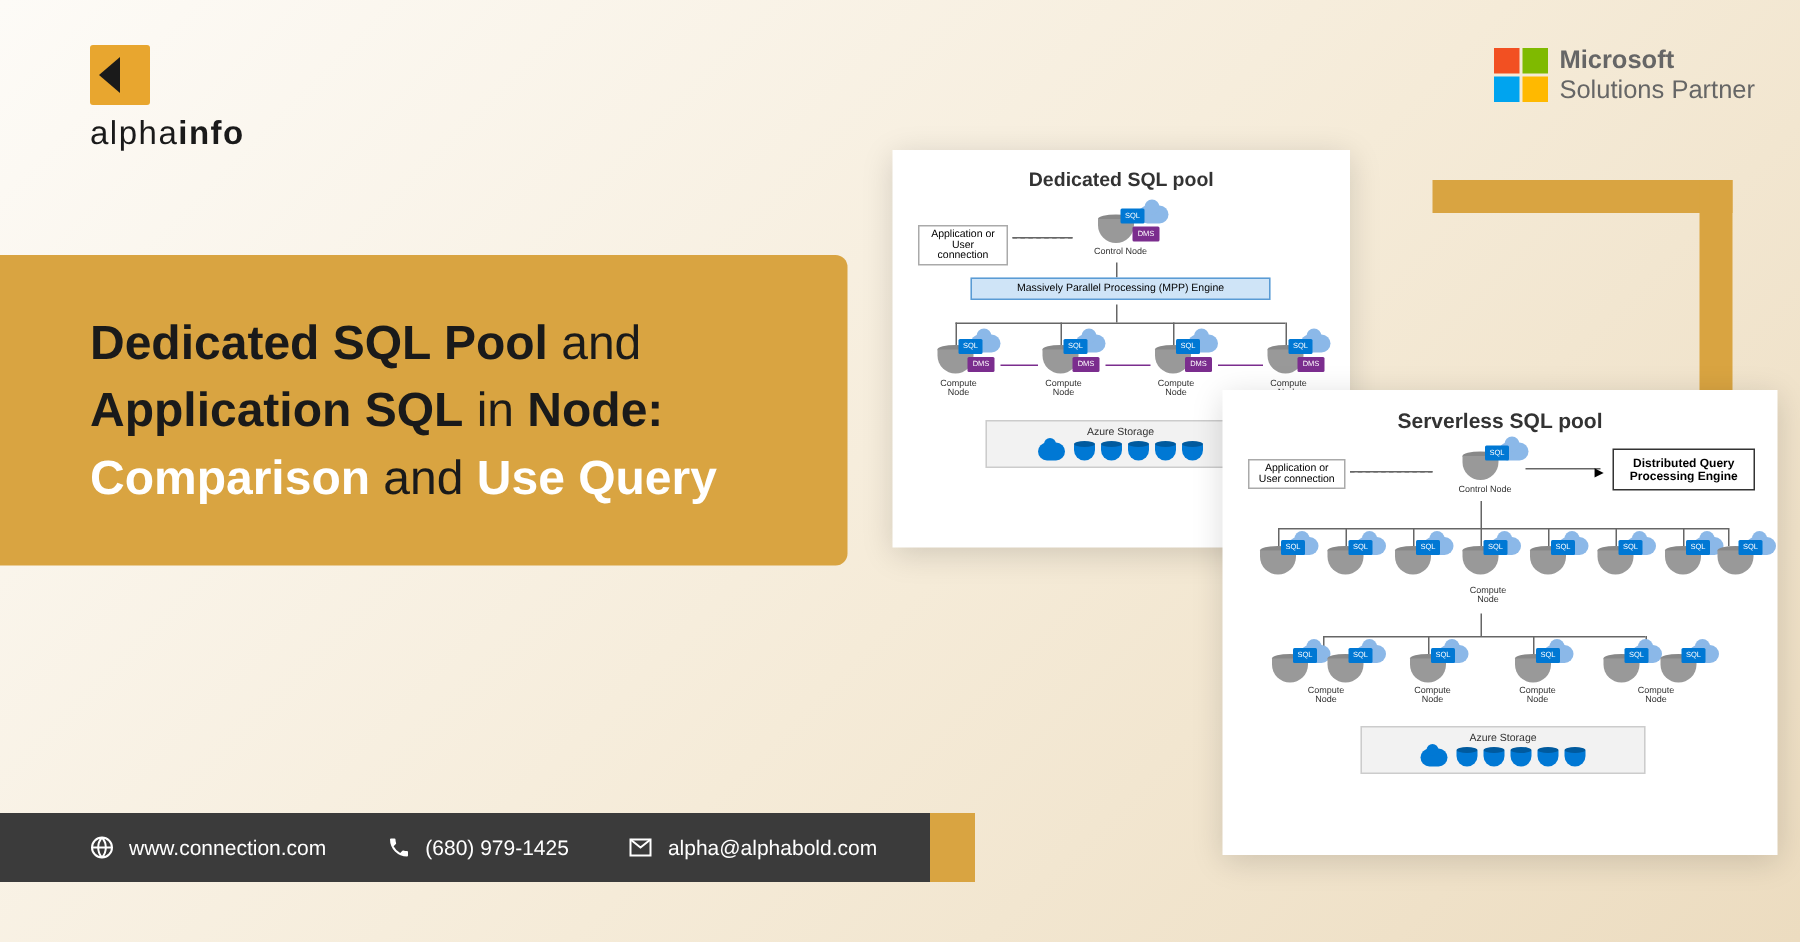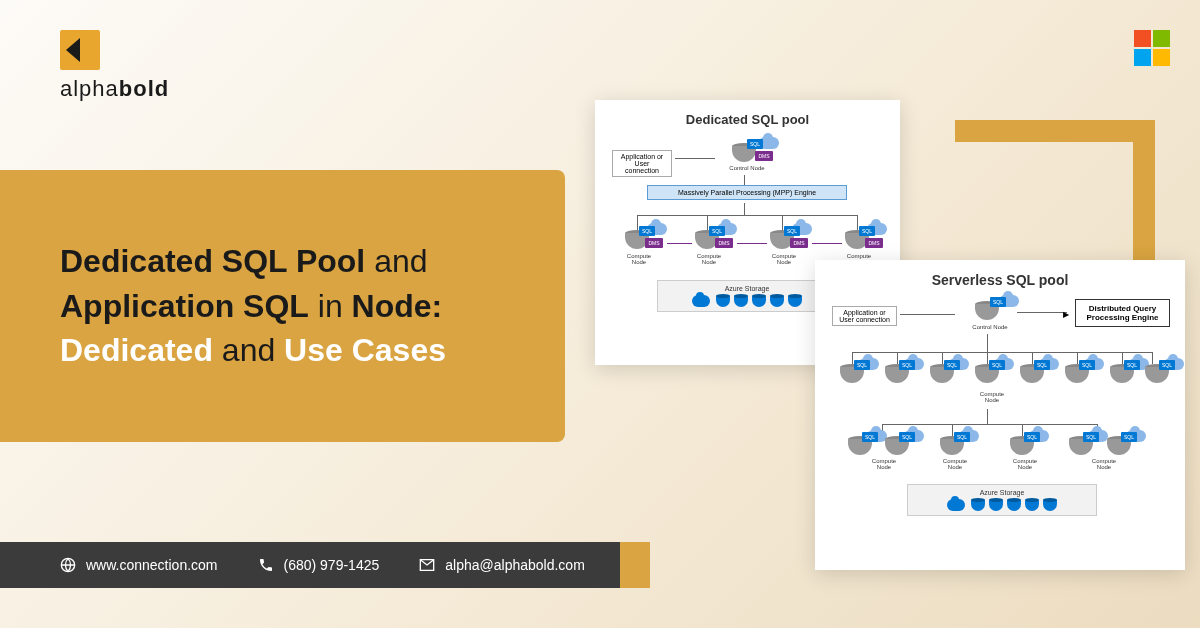--- a/index.html
+++ b/index.html
@@ -13,21 +13,21 @@
 
 .ms-partner { position: absolute; top: 30px; right: 30px; display: flex; align-items: center; gap: 8px; }
 .ms-squares { width: 36px; height: 36px; display: grid; grid-template-columns: 1fr 1fr; grid-template-rows: 1fr 1fr; gap: 2px; }
 .ms-squares div:nth-child(1) { background: #f25022; }
 .ms-squares div:nth-child(2) { background: #7fba00; }
 .ms-squares div:nth-child(3) { background: #00a4ef; }
 .ms-squares div:nth-child(4) { background: #ffb900; }
 .ms-text { font-size: 17px; color: #666; line-height: 1.2; }
 .ms-text .line1 { font-weight: 600; }
 
-.gold-banner { position: absolute; left: 0; top: 170px; width: 565px; height: 272px; background: #d9a441; border-radius: 0 8px 8px 0; padding: 40px 35px 40px 60px; display: flex; align-items: center; }
+.gold-banner { position: absolute; left: 0; top: 170px; width: 565px; height: 207px; background: #d9a441; border-radius: 0 8px 8px 0; padding: 40px 35px 40px 60px; display: flex; align-items: center; }
 .banner-title { font-size: 32px; line-height: 1.4; color: #1a1a1a; font-weight: 400; }
 .banner-title strong { font-weight: 700; }
 .banner-title .white { color: #fff; font-weight: 700; }
 
 .l-gold { position: absolute; left: 565px; top: 120px; width: 590px; height: 80px; }
 .l-gold-top { position: absolute; right: 0; top: 0; width: 200px; height: 22px; background: #d9a441; }
 .l-gold-right { position: absolute; right: 0; top: 0; width: 22px; height: 200px; background: #d9a441; }
 
 .diagram-card { position: absolute; background: #fff; box-shadow: 0 4px 20px rgba(0,0,0,0.15); font-size: 8px; }
 .diagram-title { text-align: center; font-weight: 700; margin-bottom: 8px; color: #333; }
@@ -66,48 +66,52 @@
 .gold-accent-bottom { position: absolute; left: 620px; bottom: 40px; width: 30px; height: 46px; background: #d9a441; }
 
 .dqp-box { border: 1px solid #333; padding: 4px 6px; font-size: 8px; font-weight: 700; text-align: center; position: absolute; background: #fff; }
 </style>
 </head>
 <body>
 
 <div class="logo-area">
   <div class="logo-box"></div>
   <div class="logo-text">
-    <span>alpha</span><span class="bold">bold</span>
+    <span>alpha</span><span class="bold">info</span>
   </div>
 </div>
 
 <div class="ms-partner">
   <div class="ms-squares">
     <div></div>
       <div></div>
       <div></div>
       <div></div>
+  </div>
+  <div class="ms-text">
+    <div class="line1">Microsoft</div>
+    <div>Solutions Partner</div>
   </div>
 </div>
 
 <div class="l-gold">
   <div class="l-gold-top"></div>
   <div class="l-gold-right"></div>
 </div>
 
 <div class="gold-banner">
   <div class="banner-title">
     <strong>Dedicated SQL Pool</strong>
     <span>and</span><br>
     <strong>Application SQL</strong>
     <span>in</span>
     <strong>Node:</strong><br>
-    <span class="white">Dedicated</span>
+    <span class="white">Comparison</span>
     <span>and</span>
-    <span class="white">Use Cases</span>
+    <span class="white">Use Query</span>
   </div>
 </div>
 
 <div class="diagram-card card1">
   <div class="diagram-title">Dedicated SQL pool</div>
   <div class="mini-diagram">
     <div class="label-box" style="left:5px; top:15px; width:60px; white-space:pre-line;">Application or
 User connection</div>
     <div class="conn-line" style="left:68px; top:23px; width:40px; height:1px; border-top:1px dashed #666;"></div>
     <div class="db-cylinder" style="left:125px; top:8px;"></div>

